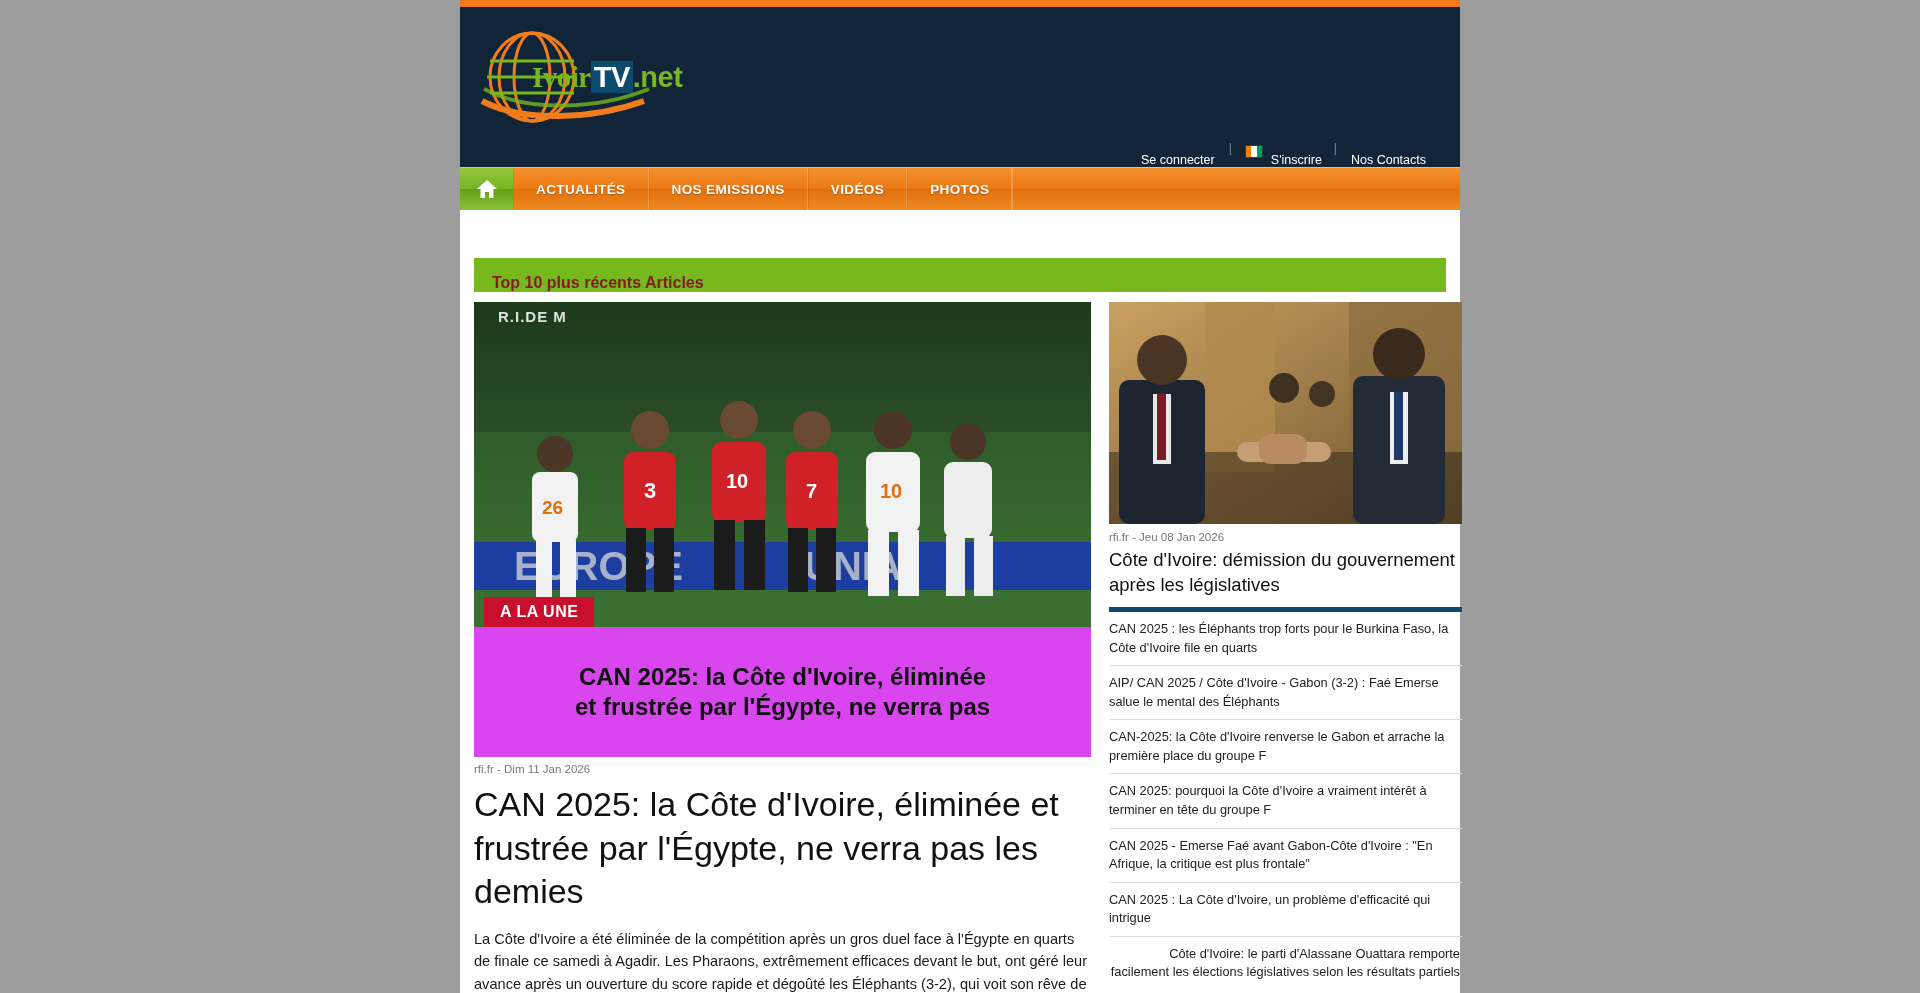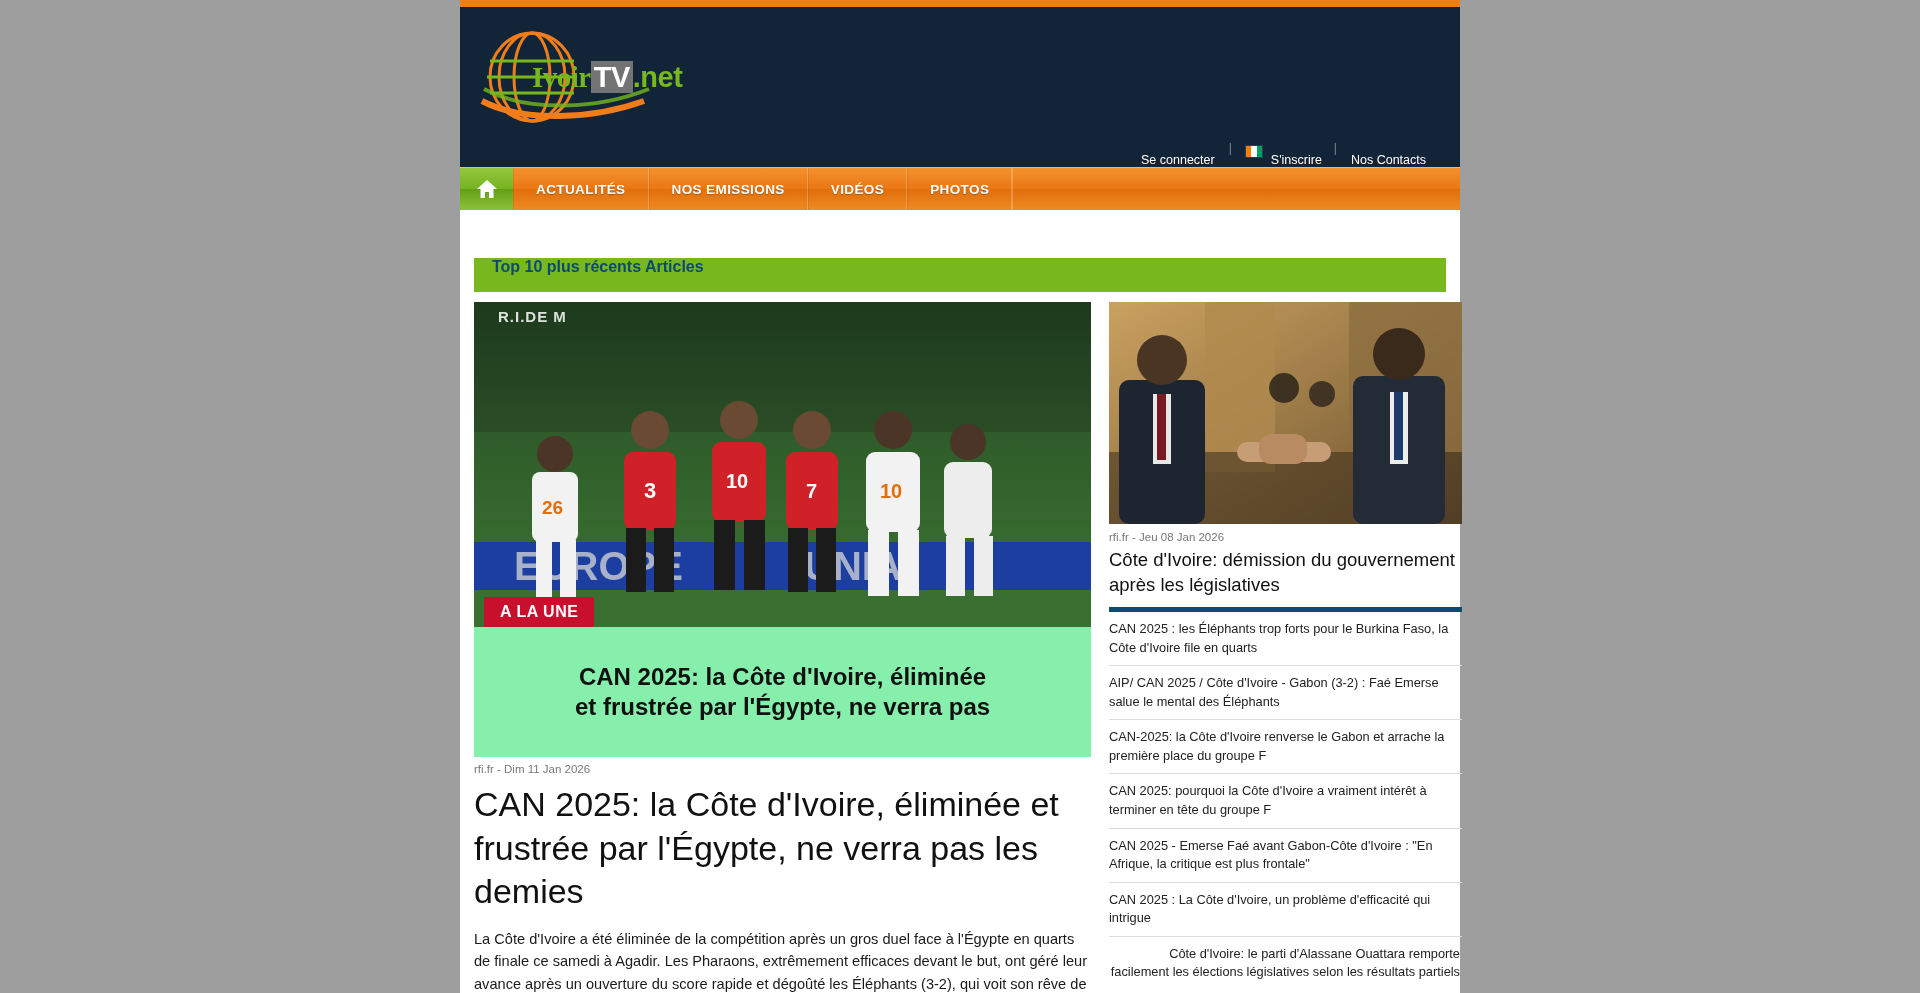--- a/index.html
+++ b/index.html
@@ -111,25 +111,25 @@
     padding: 0 0 10px 0;
   }
   .gap-band {
     height: 48px;
     background: #ffffff;
   }
   .section-title {
     margin: 0 14px;
     height: 34px;
     background: #76b81e;
-    color: #0c4a6e;
+    color: #7f1d1d;
     font-size: 16px;
     font-weight: bold;
     display: flex;
-    align-items: flex-start;
+    align-items: flex-end;
     padding-left: 18px;
   }
   .columns {
     display: flex;
     padding: 10px 14px 0 14px;
     gap: 18px;
   }
   .col-main { width: 617px; }
   .col-side { width: 353px; }
   
@@ -137,21 +137,21 @@
     position: relative;
     width: 617px;
     height: 455px;
     overflow: hidden;
     background: #1b3a16;
   }
   .hero-caption {
     position: absolute;
     left: 0; right: 0; bottom: 0;
     height: 130px;
-    background: #86efac;
+    background: #d946ef;
     display: flex;
     flex-direction: column;
     justify-content: center;
     padding: 0 10px;
   }
   .hero-caption .line {
     font-size: 24px;
     font-weight: bold;
     color: #111;
     text-align: center;
@@ -245,21 +245,21 @@
           </g>
           <g stroke="#76b81e" stroke-width="3" fill="none">
             <path d="M16 34 H100"></path>
             <path d="M13 50 H103"></path>
             <path d="M16 66 H100"></path>
           </g>
           <path d="M8 74 C50 96 120 92 170 74" stroke="#f07d1a" stroke-width="6" fill="none"></path>
           <path d="M10 62 C55 86 125 82 175 62" stroke="#76b81e" stroke-width="4" fill="none" opacity=".8"></path>
         </svg>
         <div style="position:absolute; left:58px; top:34px; font-size:29px; font-weight:bold; letter-spacing:-.5px;">
-          <span style="color:#76b81e;font-family:Liberation Serif, serif;">Ivoir</span><span style="background:#737373;color:#fff;padding:0 3px;">TV</span><span style="color:#76b81e;">.net</span>
+          <span style="color:#76b81e;font-family:Liberation Serif, serif;">Ivoir</span><span style="background:#0c4a6e;color:#fff;padding:0 3px;">TV</span><span style="color:#76b81e;">.net</span>
         </div>
       </div>
 
       <div class="account-bar">
         <a href="#">Se connecter</a>
         <span class="sep">|</span>
         <span class="signup-wrap">
           <span class="flag-icon"></span>
           <a href="#" style="padding:0 12px 0 2px;">S'inscrire</a>
         </span>

